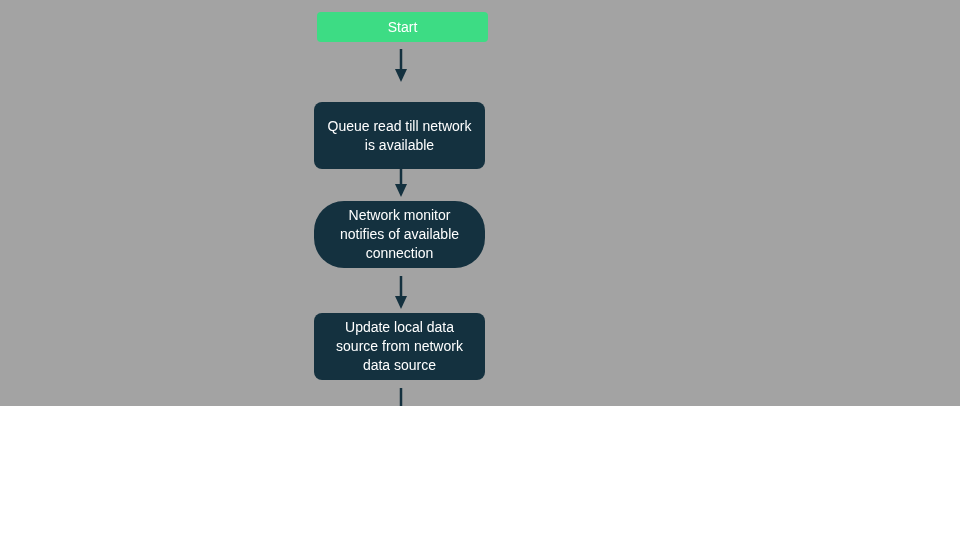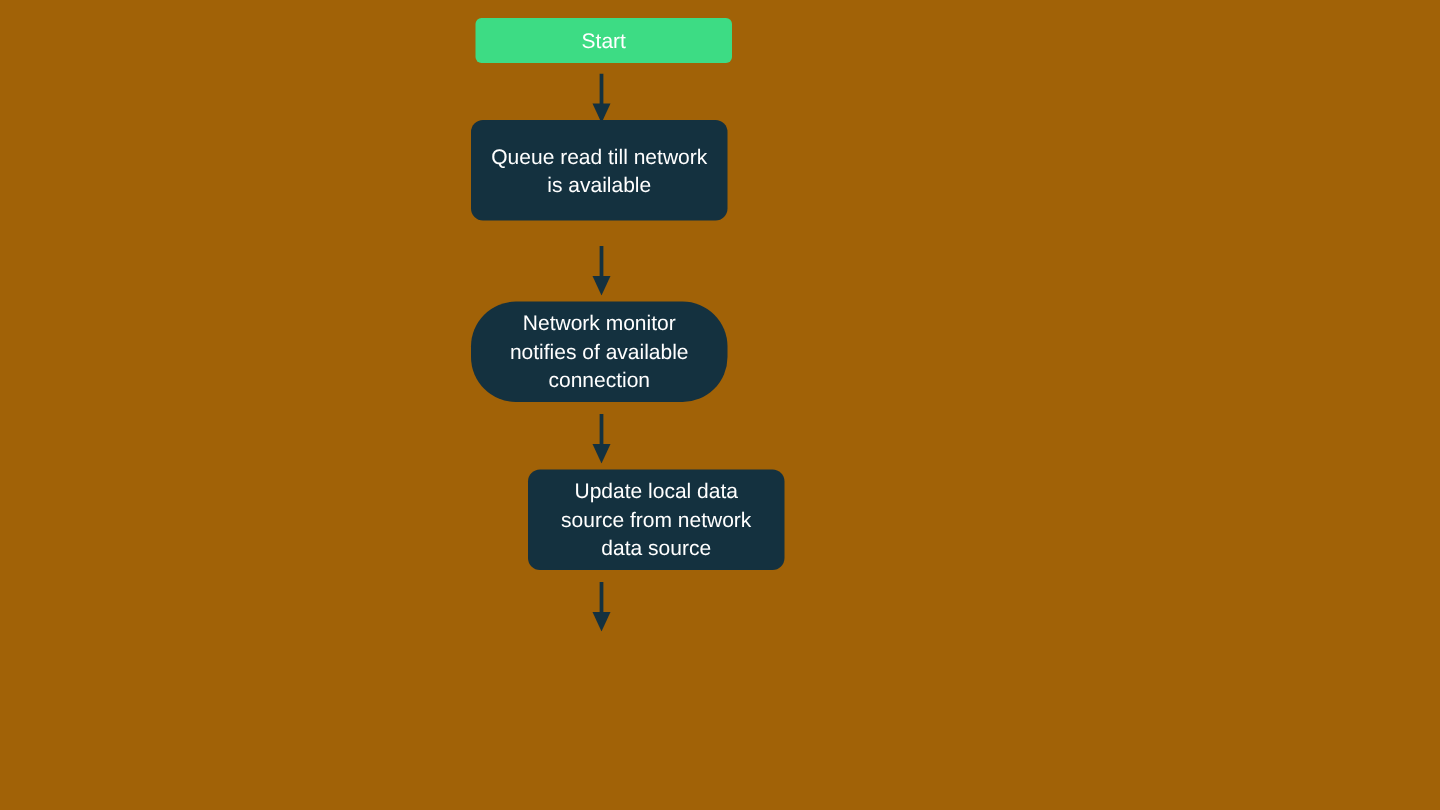--- a/index.html
+++ b/index.html
@@ -6,22 +6,22 @@
     margin: 0;
     padding: 0;
   }
   body {
     font-family: "Liberation Sans", sans-serif;
     background: #ffffff;
   }
   .canvas {
     position: relative;
     width: 960px;
-    height: 540px;
-    background: #a16207;
+    height: 406px;
+    background: #a3a3a3;
     overflow: hidden;
   }
   .node {
     position: absolute;
     display: flex;
     align-items: center;
     justify-content: center;
     text-align: center;
     box-sizing: border-box;
   }
@@ -38,23 +38,23 @@
   .node-process {
     left: 314px;
     width: 171px;
     background: var(--process-bg, #14313f);
     color: var(--text-on-fill, #ffffff);
     border-radius: 8px;
     font-size: 14px;
     line-height: 19px;
     padding: 8px 12px;
   }
-  .node-process.pos-1 { top: 80px;  height: 67px; align-items: center; }
+  .node-process.pos-1 { top: 102px;  height: 67px; align-items: center; }
   .node-process.pos-2 { top: 201px; height: 67px; border-radius: 30px; }
-  .node-process.pos-3 { top: 313px; height: 67px; margin-left: 38px; }
+  .node-process.pos-3 { top: 313px; height: 67px; }
   .node-end {
     left: 300px;
     top: 425px;
     width: 195px;
     height: 85px;
     background: #ffffff;
     border: 3px solid var(--end-border, #f4693a);
     color: var(--end-text, #f4693a);
     border-radius: 0;
     font-size: 14px;

